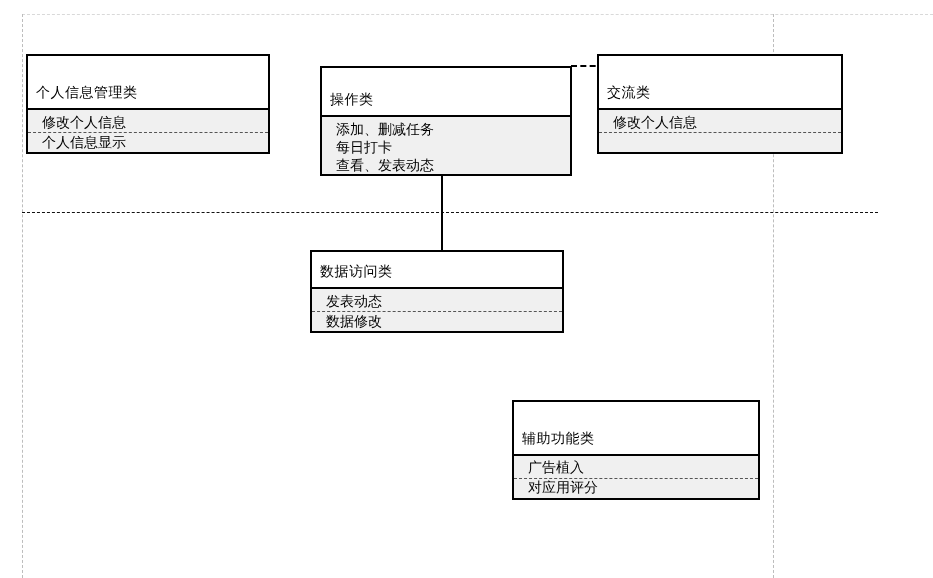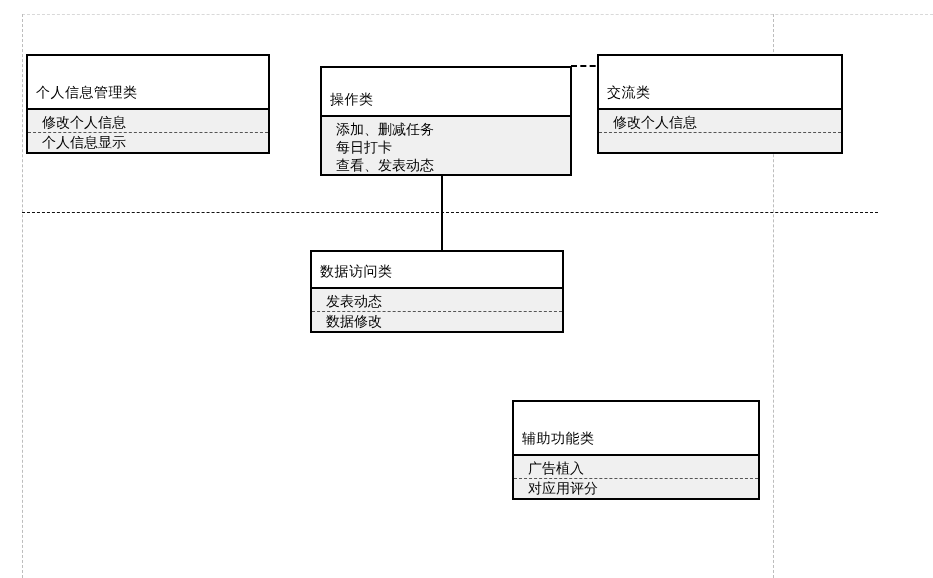--- a/index.html
+++ b/index.html
@@ -148,21 +148,21 @@
   </div>
 
   <div class="cls" style="left:310px; top:250px; width:254px; height:83px;">
     <div class="cls-title" style="height:40px;">数据访问类</div>
     <div class="cls-body">
       <div class="attr sep">发表动态</div>
       <div class="attr">数据修改</div>
     </div>
   </div>
 
-  <div class="cls" style="left:512px; top:400px; width:248px; height:100px;">
+  <div class="cls" style="left:512px; top:400px; width:248px; height:100px;font-family:Liberation Serif, serif;">
     <div class="cls-title" style="height:56px;">辅助功能类</div>
     <div class="cls-body">
       <div class="attr sep">广告植入</div>
       <div class="attr">对应用评分</div>
     </div>
   </div>
 
 </div>
 
 </body></html>

